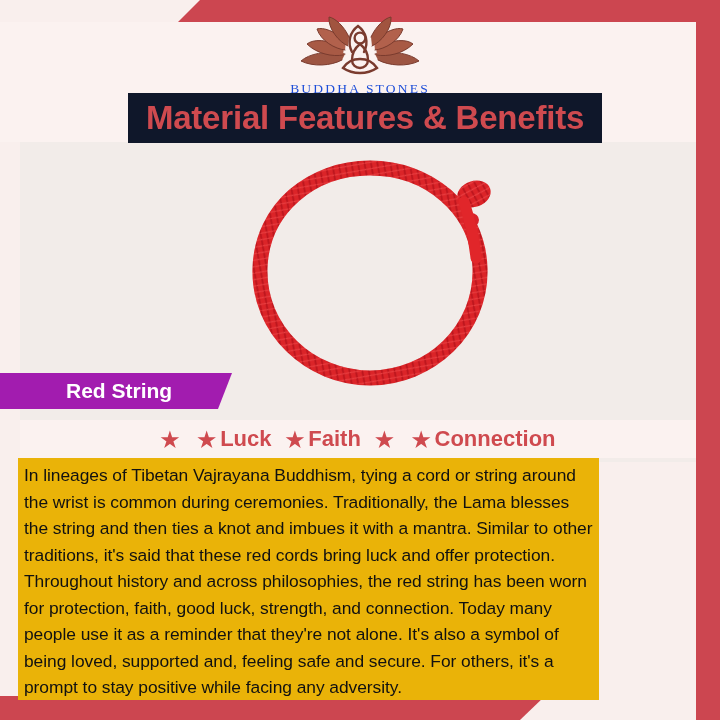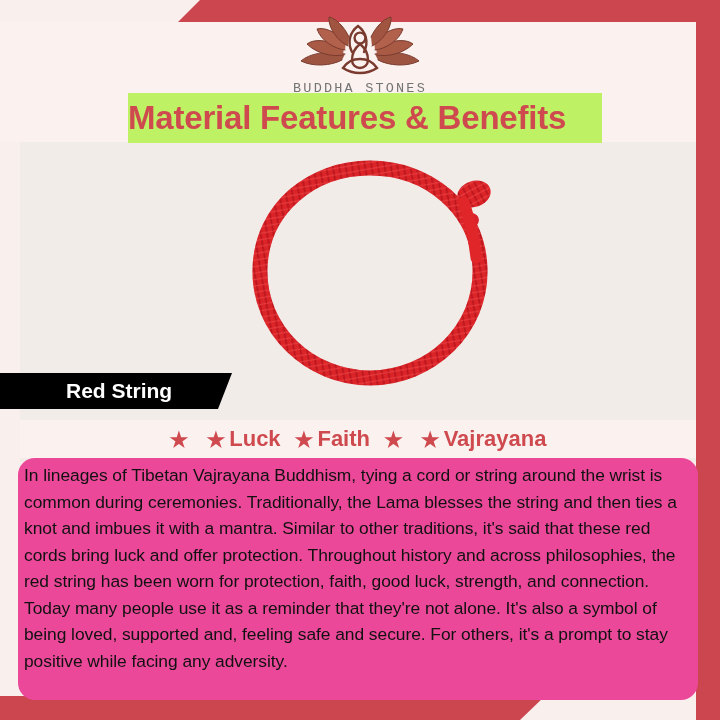--- a/index.html
+++ b/index.html
@@ -93,39 +93,39 @@
     text-align: center;
     z-index: 6;
   }
   .logo-mark {
     display: block;
     margin: 0 auto;
   }
   .logo-text {
     display: block;
     margin-top: 1px;
-    font-family: Liberation Mono, monospace;
+    font-family: Liberation Serif, serif;
     font-size: 13.5px;
     letter-spacing: 2.2px;
-    color: #737373;
+    color: #1d4ed8;
     font-weight: 400;
   }
 
   
   .title-box {
     position: absolute;
     top: 93px;
     left: 128px;
     width: 474px;
     height: 50px;
-    background: #bef264;
+    background: #0f172a;
     z-index: 5;
     display: flex;
     align-items: center;
-    justify-content: flex-start;
+    justify-content: center;
   }
   .title-text {
     font-size: 33px;
     font-weight: bold;
     color: #cf4a4f;
     letter-spacing: -0.2px;
     white-space: nowrap;
     font-family: "Liberation Sans", sans-serif;
   }
 
@@ -139,21 +139,21 @@
     z-index: 4;
   }
 
   
   .ribbon {
     position: absolute;
     top: 373px;
     left: 0;
     width: 232px;
     height: 36px;
-    background: #000000;
+    background: #a21caf;
     z-index: 7;
     clip-path: polygon(0 0, 232px 0, 218px 36px, 0 36px);
     display: flex;
     align-items: center;
   }
   .ribbon-text {
     margin-left: 66px;
     font-size: 21px;
     font-weight: bold;
     color: #ffffff;
@@ -189,27 +189,26 @@
     line-height: 1;
     margin-right: 4px;
     color: #cf4a4f;
   }
 
   
   .body-copy {
     position: absolute;
     top: 458px;
     left: 18px;
-    width: 680px;
+    width: 581px;
     height: 242px;
-    background: #ec4899;
+    background: #eab308;
     z-index: 6;
     padding: 4px 6px 0 6px;
     box-sizing: border-box;
-    border-radius: 17px;
   }
   .body-copy p {
     margin: 0;
     font-size: 17.4px;
     line-height: 26.5px;
     color: #111111;
     font-family: "Liberation Sans", sans-serif;
     letter-spacing: -0.05px;
     text-align: left;
   }
@@ -301,21 +300,21 @@
     </span>
     <span class="benefit">
       <span class="star">★</span>
       <span>Faith</span>
     </span>
     <span class="benefit">
       <span class="star">★</span>
     </span>
     <span class="benefit">
       <span class="star">★</span>
-      <span>Vajrayana</span>
+      <span>Connection</span>
     </span>
   </div>
 
   <div class="body-copy">
     <p>In lineages of Tibetan Vajrayana Buddhism, tying a cord or string around the wrist is common during ceremonies. Traditionally, the Lama blesses the string and then ties a knot and imbues it with a mantra. Similar to other traditions, it's said that these red cords bring luck and offer protection. Throughout history and across philosophies, the red string has been worn for protection, faith, good luck, strength, and connection. Today many people use it as a reminder that they're not alone. It's also a symbol of being loved, supported and, feeling safe and secure. For others, it's a prompt to stay positive while facing any adversity.</p>
   </div>
 
 </div>
 
 </body></html>

